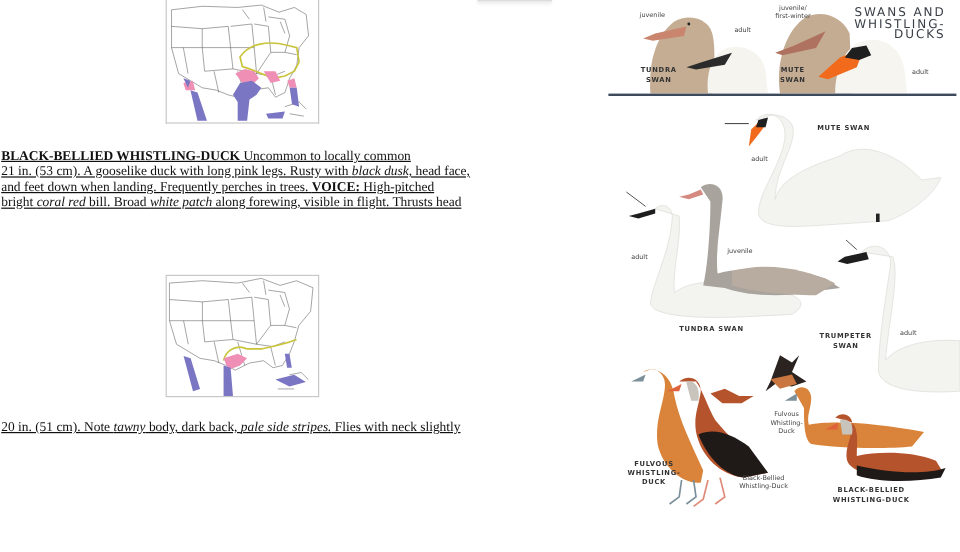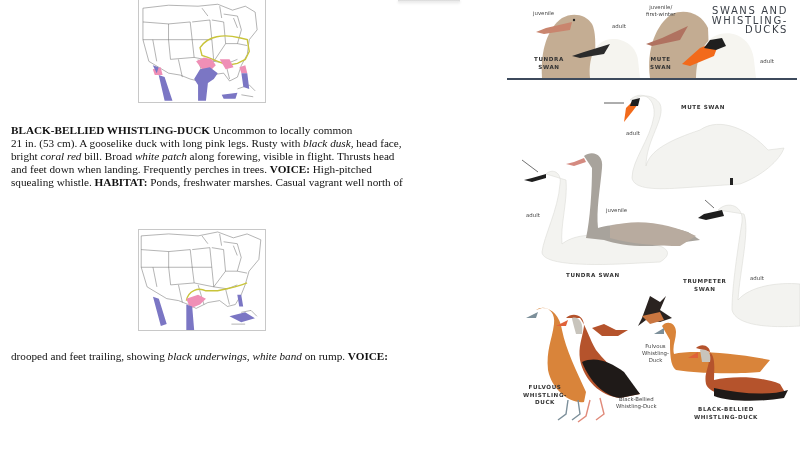--- a/index.html
+++ b/index.html
@@ -8,21 +8,21 @@
 
   .top-shadow { position: absolute; left: 398px; top: 0; width: 62px; height: 2px;
     background: linear-gradient(#d6d6d6, #f4f4f4); box-shadow: 0 1px 3px rgba(0,0,0,0.12); }
 
   
   .map { position: absolute; left: 138px; width: 128px; height: 103px; border: 1px solid #c8c8c8; background: #fff; overflow: hidden; }
   .map svg { display: block; width: 100%; height: 100%; }
   .map-1 { top: 0; border-top: none; }
   .map-2 { top: 229px; height: 102px; }
 
-  .entry { position: absolute; left: 11px; width: 385px; font-size: 11.2px; line-height: 13px; }
+  .entry { position: absolute; left: 1px; width: 385px; font-size: 11.2px; line-height: 13px; text-decoration: underline; }
   .entry-1 { top: 124px; }
   .entry-2 { top: 350px; }
   .entry b { font-weight: bold; }
   .entry i { font-style: italic; }
   .entry a { color: #1a0dab; text-decoration: underline; }
   .line { display: block; white-space: nowrap; }
 
   
   .plate { position: absolute; left: 500px; top: 0; width: 300px; height: 460px; }
   .plate-title { position: absolute; right: 12px; top: 6px; text-align: right; font-family: "DejaVu Sans", sans-serif;
@@ -48,41 +48,40 @@
     </g>
     <path d="M62 48 C70 36 86 34 102 38 L110 40 L112 52 L108 60 L100 64 L90 66 L80 62 L70 58 L64 56 Z" fill="none" stroke="#c9c43a" stroke-width="1.4"></path>
     <path d="M58 62 L66 58 L74 60 L78 66 L72 72 L64 70 Z M82 60 L92 60 L96 68 L88 70 Z M102 68 L108 66 L110 74 L104 74 Z M14 70 L22 68 L24 76 L16 76 Z" fill="#ef8fb6"></path>
     <path d="M14 66 L20 68 L18 74 Z M20 76 L26 78 L34 102 L26 102 Z M62 70 L72 68 L80 74 L76 80 L70 84 L68 102 L60 102 L60 86 L56 80 Z M104 74 L110 74 L112 90 L106 88 Z M84 96 L100 94 L98 100 L86 100 Z" fill="#7b76c4"></path>
   </svg>
 </div>
 
 <div class="entry entry-1">
   <span class="line"><b>BLACK-BELLIED WHISTLING-DUCK</b><span> Uncommon to locally common</span></span>
   <span class="line"><span>21 in. (53 cm). A gooselike duck with long pink legs. Rusty with </span><i>black dusk,</i><span> head face,</span></span>
+  <span class="line"><span>and feet down when landing. Frequently perches in trees. </span><b>VOICE:</b><span> High-pitched</span></span>
   <span class="line"><span>bright </span><i>coral red</i><span> bill. Broad </span><i>white patch</i><span> along forewing, visible in flight. Thrusts head</span></span>
-  <span class="line"><span>and feet down when landing. Frequently perches in trees. </span><b>VOICE:</b><span> High-pitched</span></span>
-  <span class="line"><span>squealing whistle. </span><b>HABITAT:</b><span> Ponds, freshwater marshes. Casual vagrant well north of</span></span>
 </div>
 
 <div class="map map-2">
   <svg viewBox="0 0 128 102">
     <g fill="none" stroke="#555" stroke-width="0.45">
       <path d="M2 6 L30 4 L60 6 L80 2 L96 8 L110 4 L124 10 L122 30 L112 42 L108 56 L104 66 L98 76 L90 78 L82 72 L70 74 L58 80 L50 76 L40 72 L28 70 L18 64 L8 58 L2 38 Z"></path>
       <path d="M2 20 L30 22 L30 38 L2 38 M30 22 L52 20 L54 38 L30 38 M54 20 L72 18 L74 38 L54 38 M30 38 L32 56 M54 38 L56 54 L32 56 M74 38 L76 58 L56 54 M74 18 L86 20 L88 42 L76 58 M88 42 L100 42 L104 28 L100 14 L86 12 M14 38 L18 58 M100 42 L110 44 M76 58 L90 60 L100 56"></path>
       <path d="M64 6 L70 14 M82 4 L84 16 M96 16 L100 26 M40 56 L44 74 M60 56 L66 76 M88 60 L92 76"></path>
       <path d="M104 84 L114 82 L120 88 M94 96 L108 96"></path>
     </g>
     <path d="M48 72 C50 62 60 58 68 62 L80 62 C90 60 100 58 110 54" fill="none" stroke="#c9c43a" stroke-width="1.4"></path>
     <path d="M48 70 L60 66 L68 70 L62 76 L52 80 Z" fill="#ef8fb6"></path>
     <path d="M14 68 L20 70 L28 96 L22 98 Z M48 76 L54 78 L56 102 L48 102 Z M100 66 L104 66 L106 78 L102 78 Z M92 88 L108 84 L118 90 L104 94 Z" fill="#7b76c4"></path>
   </svg>
 </div>
 
 <div class="entry entry-2">
-  <span class="line"><span>drooped and feet trailing, showing </span><i>black underwings, white band</i><span> on rump. </span><b>VOICE:</b></span>
+  <span class="line"><span>20 in. (51 cm). Note </span><i>tawny</i><span> body, dark back, </span><i>pale side stripes.</i><span> Flies with neck slightly</span></span>
 </div>
 
 <div class="plate">
   <svg class="art" viewBox="0 0 300 460">
 
     <path d="M42 78 C40 50 48 28 62 18 C72 12 86 14 92 24 C96 32 96 46 94 78 Z" fill="#c4ad93"></path>
     <path d="M72 22 L46 28 L36 32 L44 34 L70 30 Z" fill="#c9856e"></path>
     <circle cx="74" cy="20" r="1.2" fill="#222"></circle>
     <path d="M90 78 C88 60 94 44 106 40 C120 36 136 44 138 60 L140 78 Z" fill="#f5f4ef"></path>
     <path d="M110 44 L84 52 L72 56 L80 58 L104 54 Z" fill="#2b2b2b"></path>

